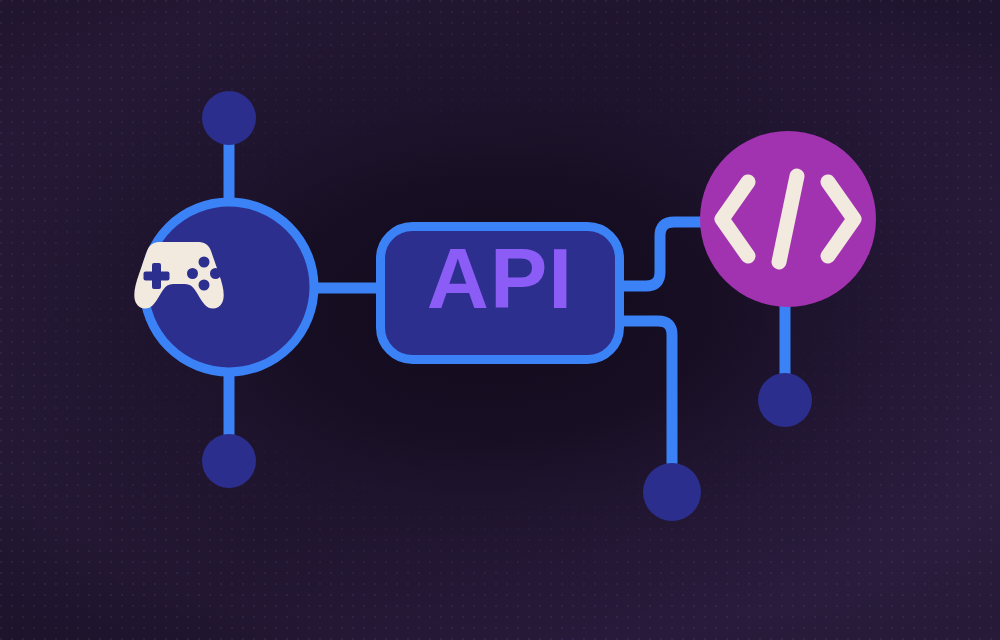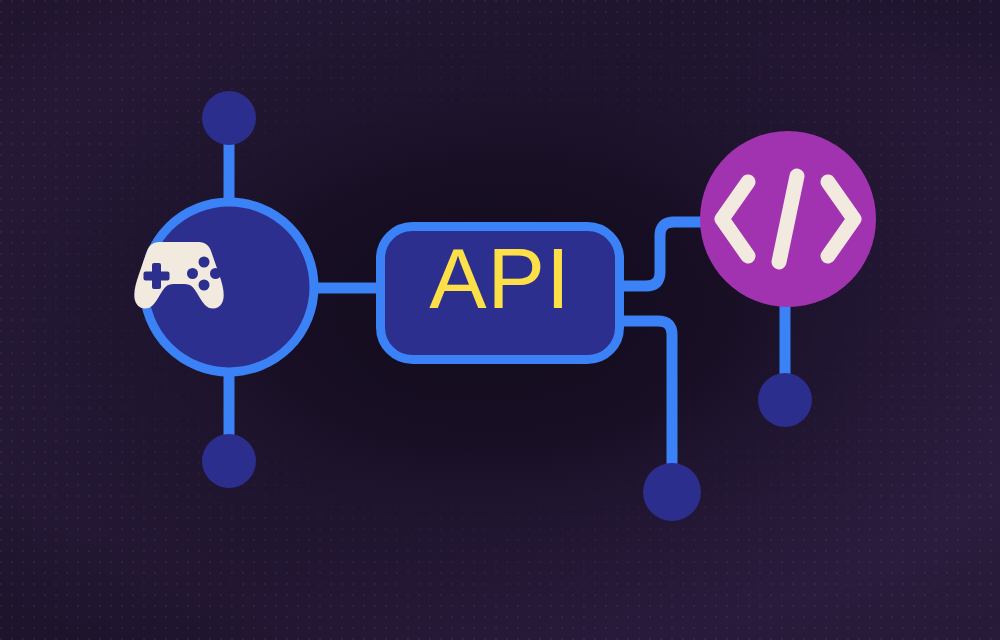--- a/index.html
+++ b/index.html
@@ -57,23 +57,23 @@
   .api-label {
     position: absolute;
     left: 376px;
     top: 222px;
     width: 248px;
     height: 112px;
     display: flex;
     align-items: center;
     justify-content: center;
     font-size: 86px;
-    font-weight: 400;
+    font-weight: 700;
     letter-spacing: 1px;
-    color: #fde047;
+    color: #8b5cf6;
     line-height: 1;
     -webkit-user-select: none;
     user-select: none;
   }
 </style>
 </head>
 <body>
 
 <div id="stage">
 

